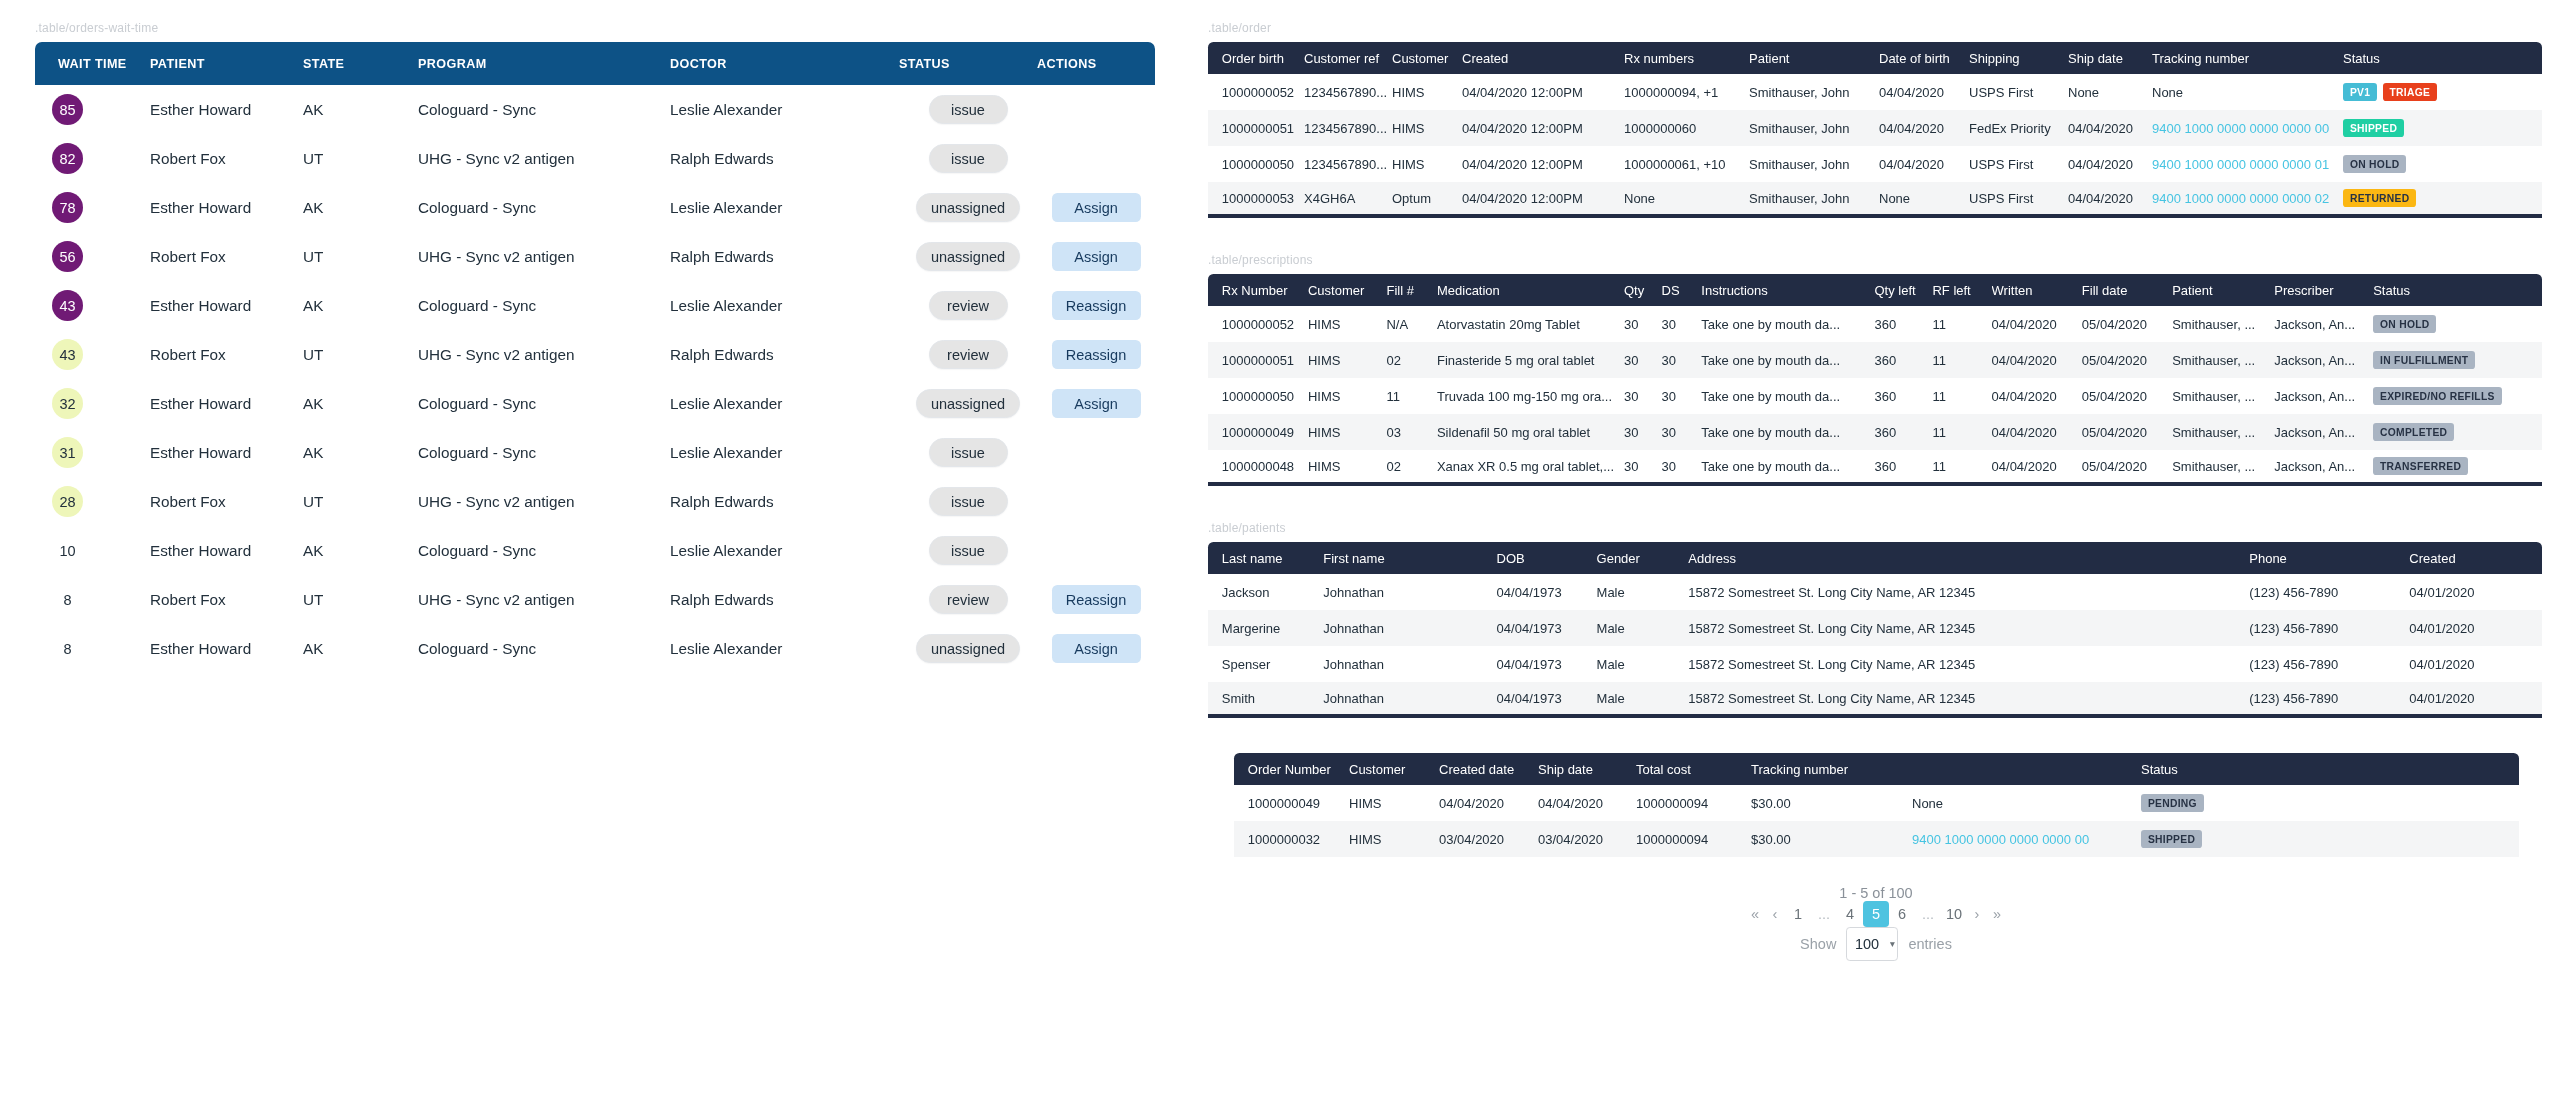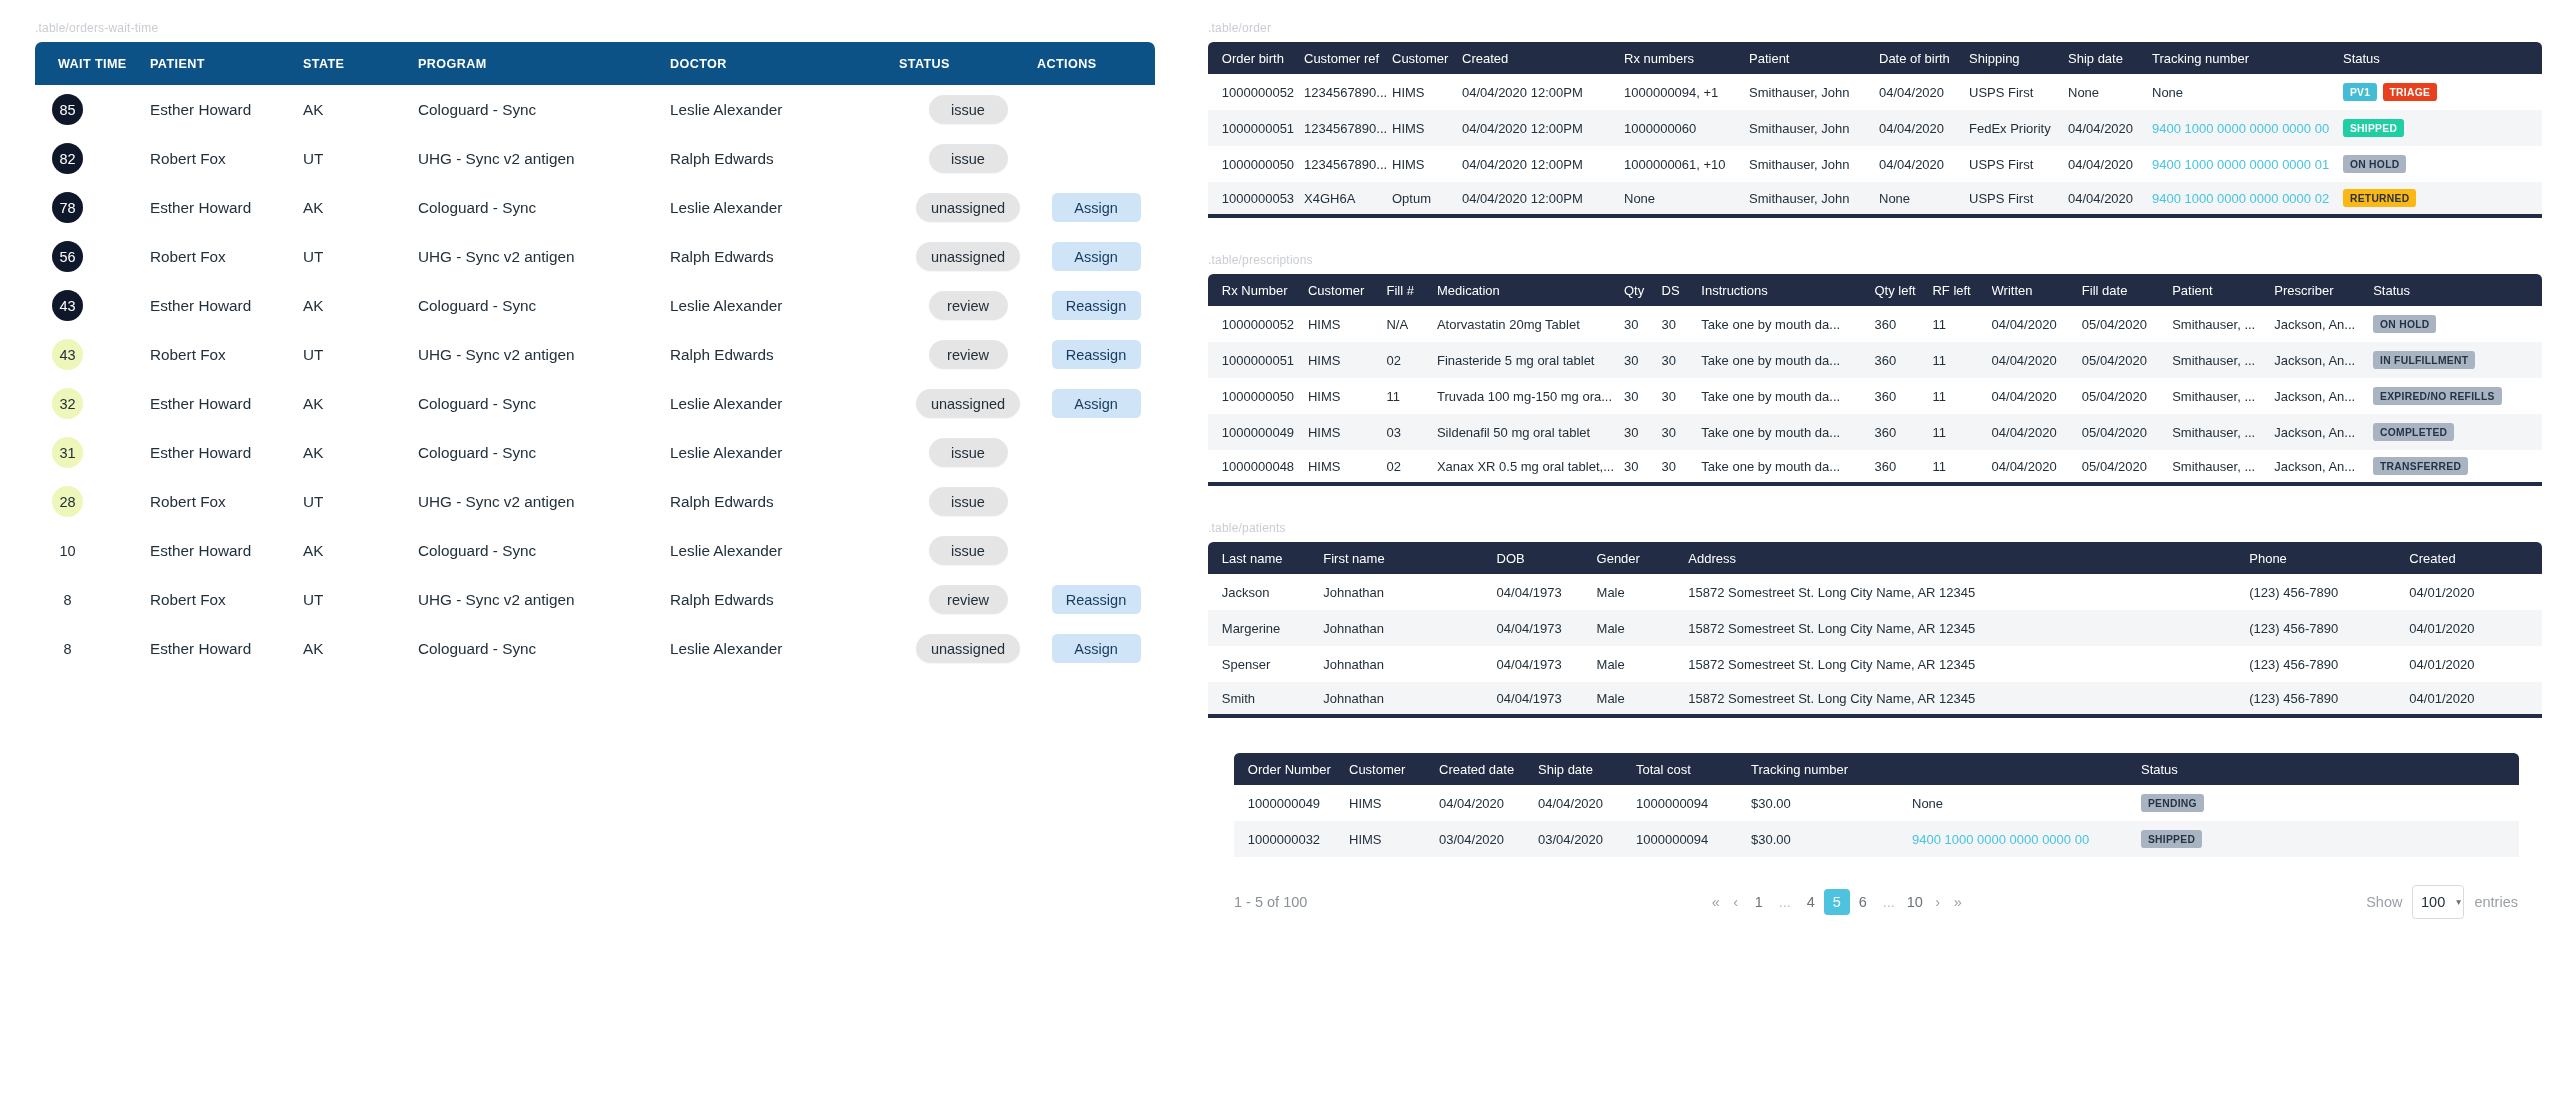--- a/index.html
+++ b/index.html
@@ -46,21 +46,21 @@
     vertical-align: middle;
     border: none;
   }
   table.wt tbody td.c-wait { padding-left: 17px; }
 
   .wait-badge {
     display: inline-flex; align-items: center; justify-content: center;
     width: 31px; height: 31px; border-radius: 50%;
     font-size: 14.5px; line-height: 1;
   }
-  .wait-badge.red    { background: #0f172a; color: #ffffff; }
+  .wait-badge.red    { background: #701a75; color: #ffffff; }
   .wait-badge.yellow { background: #eef6b9; color: #22303c; }
   .wait-badge.none   { background: transparent; color: #22303c; }
 
   .pill {
     display: inline-flex; align-items: center; justify-content: center;
     min-width: 79px; height: 29px; padding: 0 13.8px;
     border: 0.8px solid #e3e6ea; border-radius: 14.5px;
     background: #e5e5e5; font-size: 14.5px; color: #22303c;
     box-shadow: 0 0.8px 1.5px rgba(0,0,0,.05);
     white-space: nowrap;
@@ -142,21 +142,21 @@
     border: 0.8px solid #d6d9dd; border-radius: 5.4px;
     background: #ffffff; color: #222c44; font-size: 15.3px;
     font-family: "Liberation Sans", sans-serif; cursor: pointer;
     white-space: nowrap;
   }
   .plus-ico { font-size: 19px; line-height: 1; font-weight: normal; }
 
   
   .pager {
     display: flex; align-items: center; justify-content: space-between;
-    margin-top: 27.5px; font-size: 14.5px; color: #8a9199;
+    margin-top: 27.5px; font-size: 14.5px; color: #8a9199; flex-direction: column;
   }
   .pager-mid { display: flex; align-items: center; gap: 0; }
   .pg {
     display: inline-flex; align-items: center; justify-content: center;
     min-width: 26px; height: 26px; padding: 0 4.6px;
     color: #6a7278; font-size: 14.5px; cursor: pointer;
     border-radius: 3.8px; background: transparent;
     font-family: "Liberation Sans", sans-serif; border: none;
   }
   .pg.arrow { color: #9aa1a8; min-width: 20px; }

